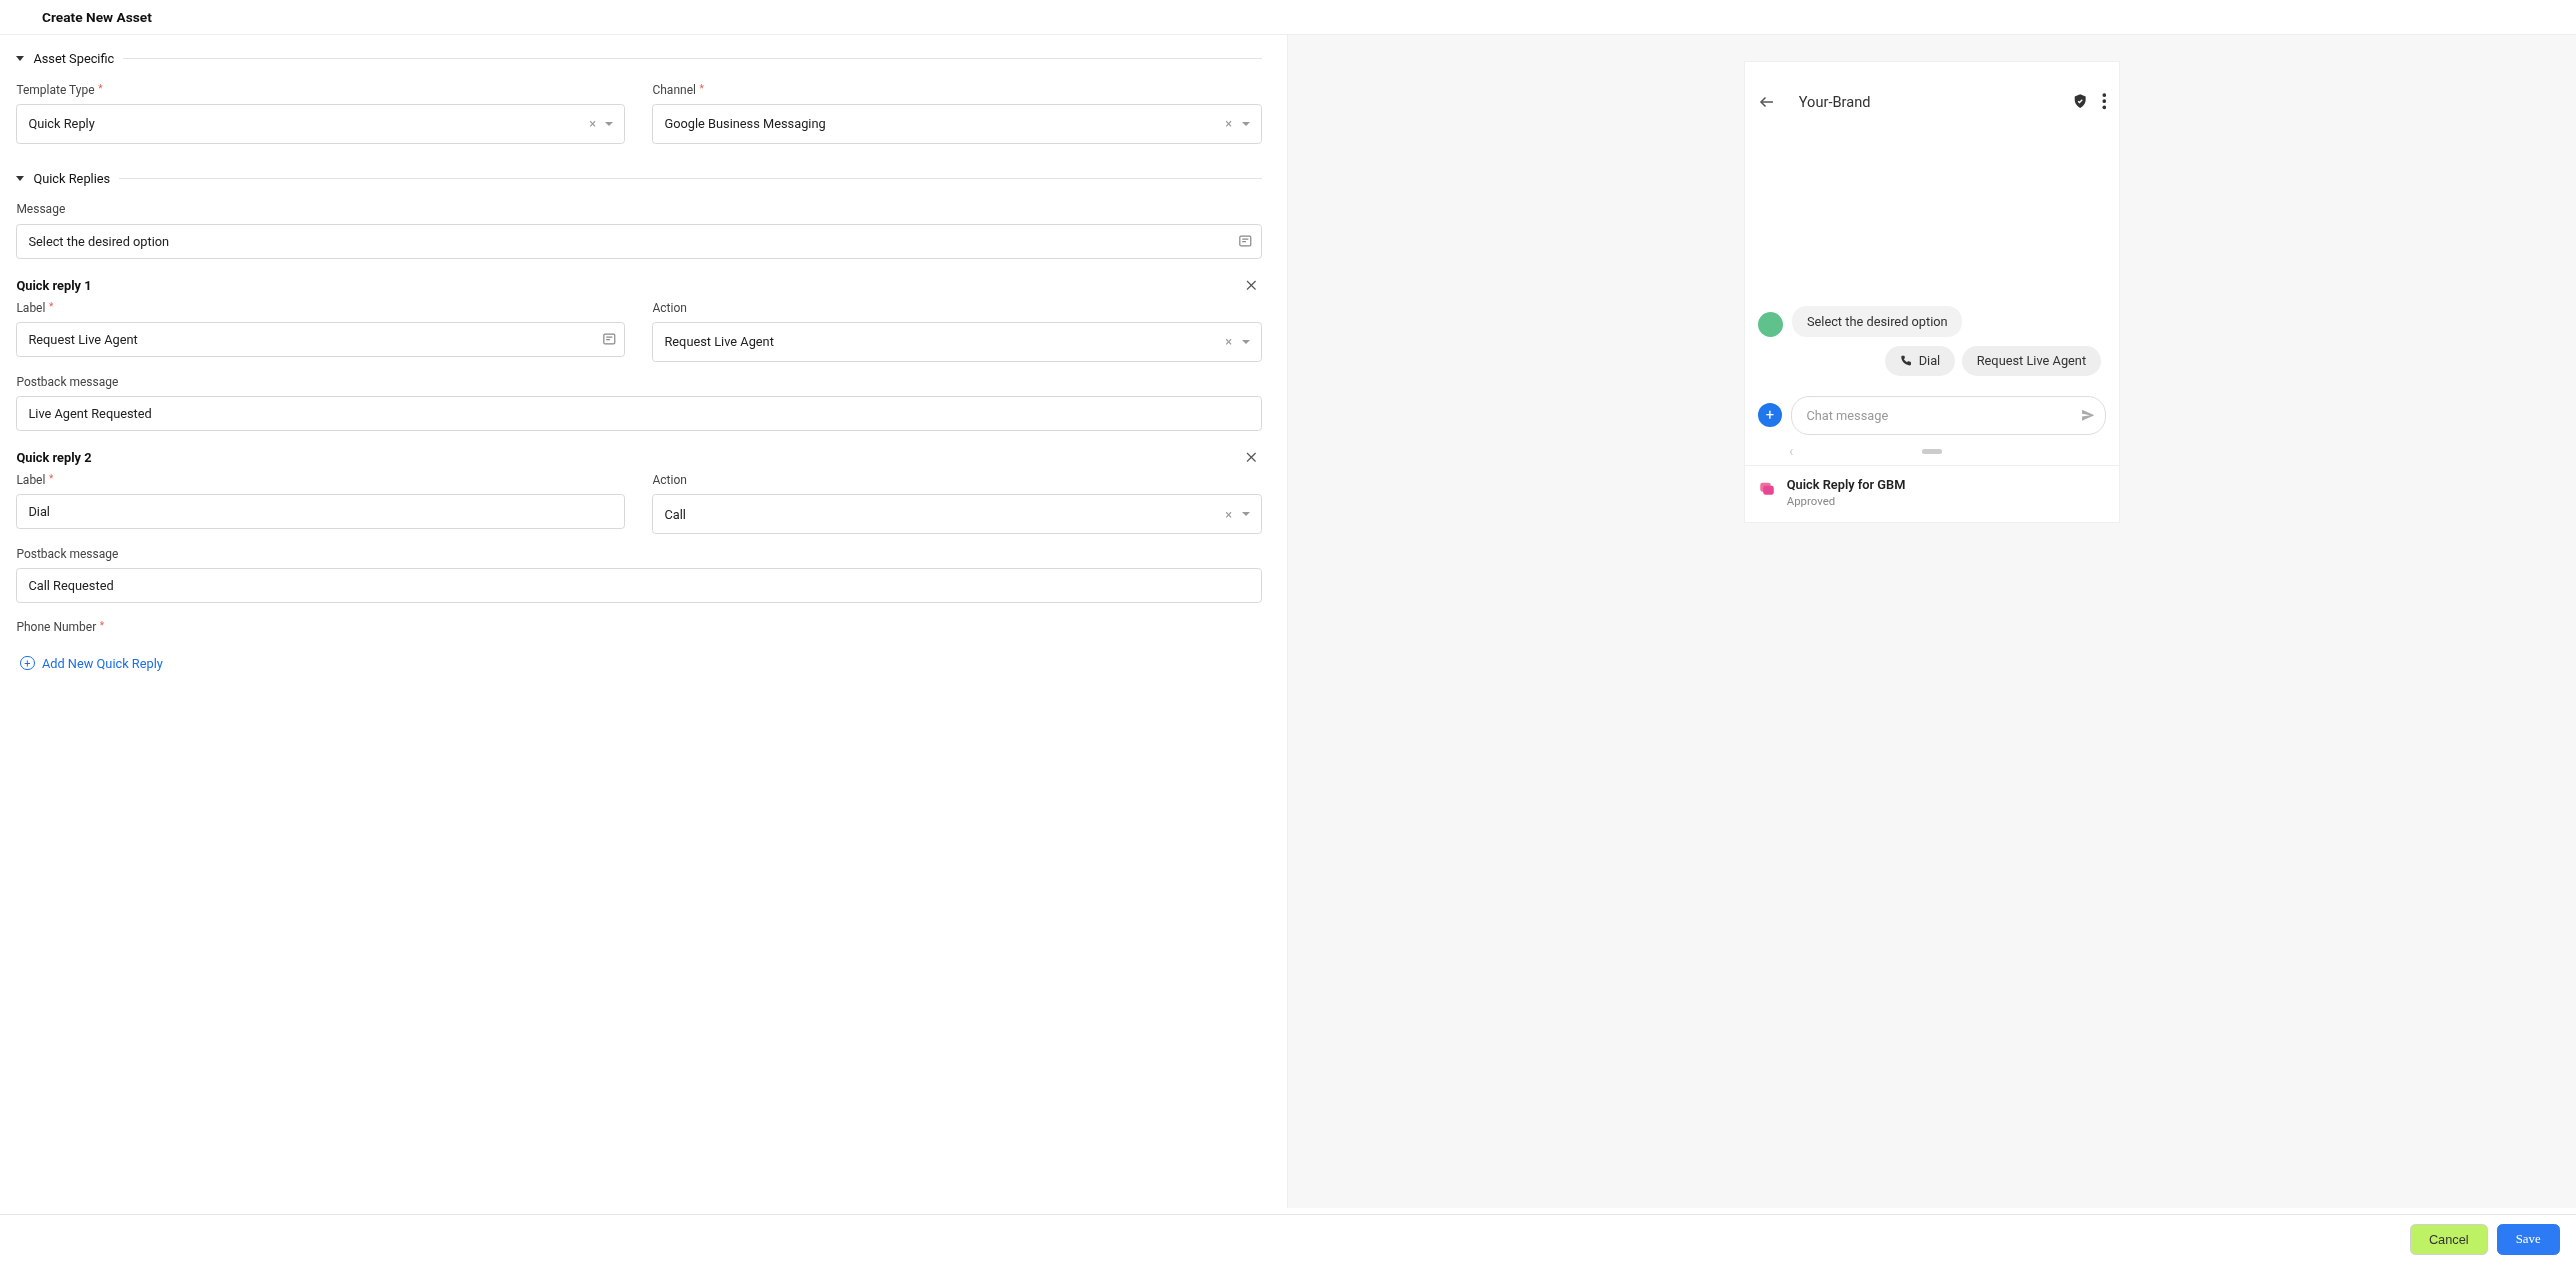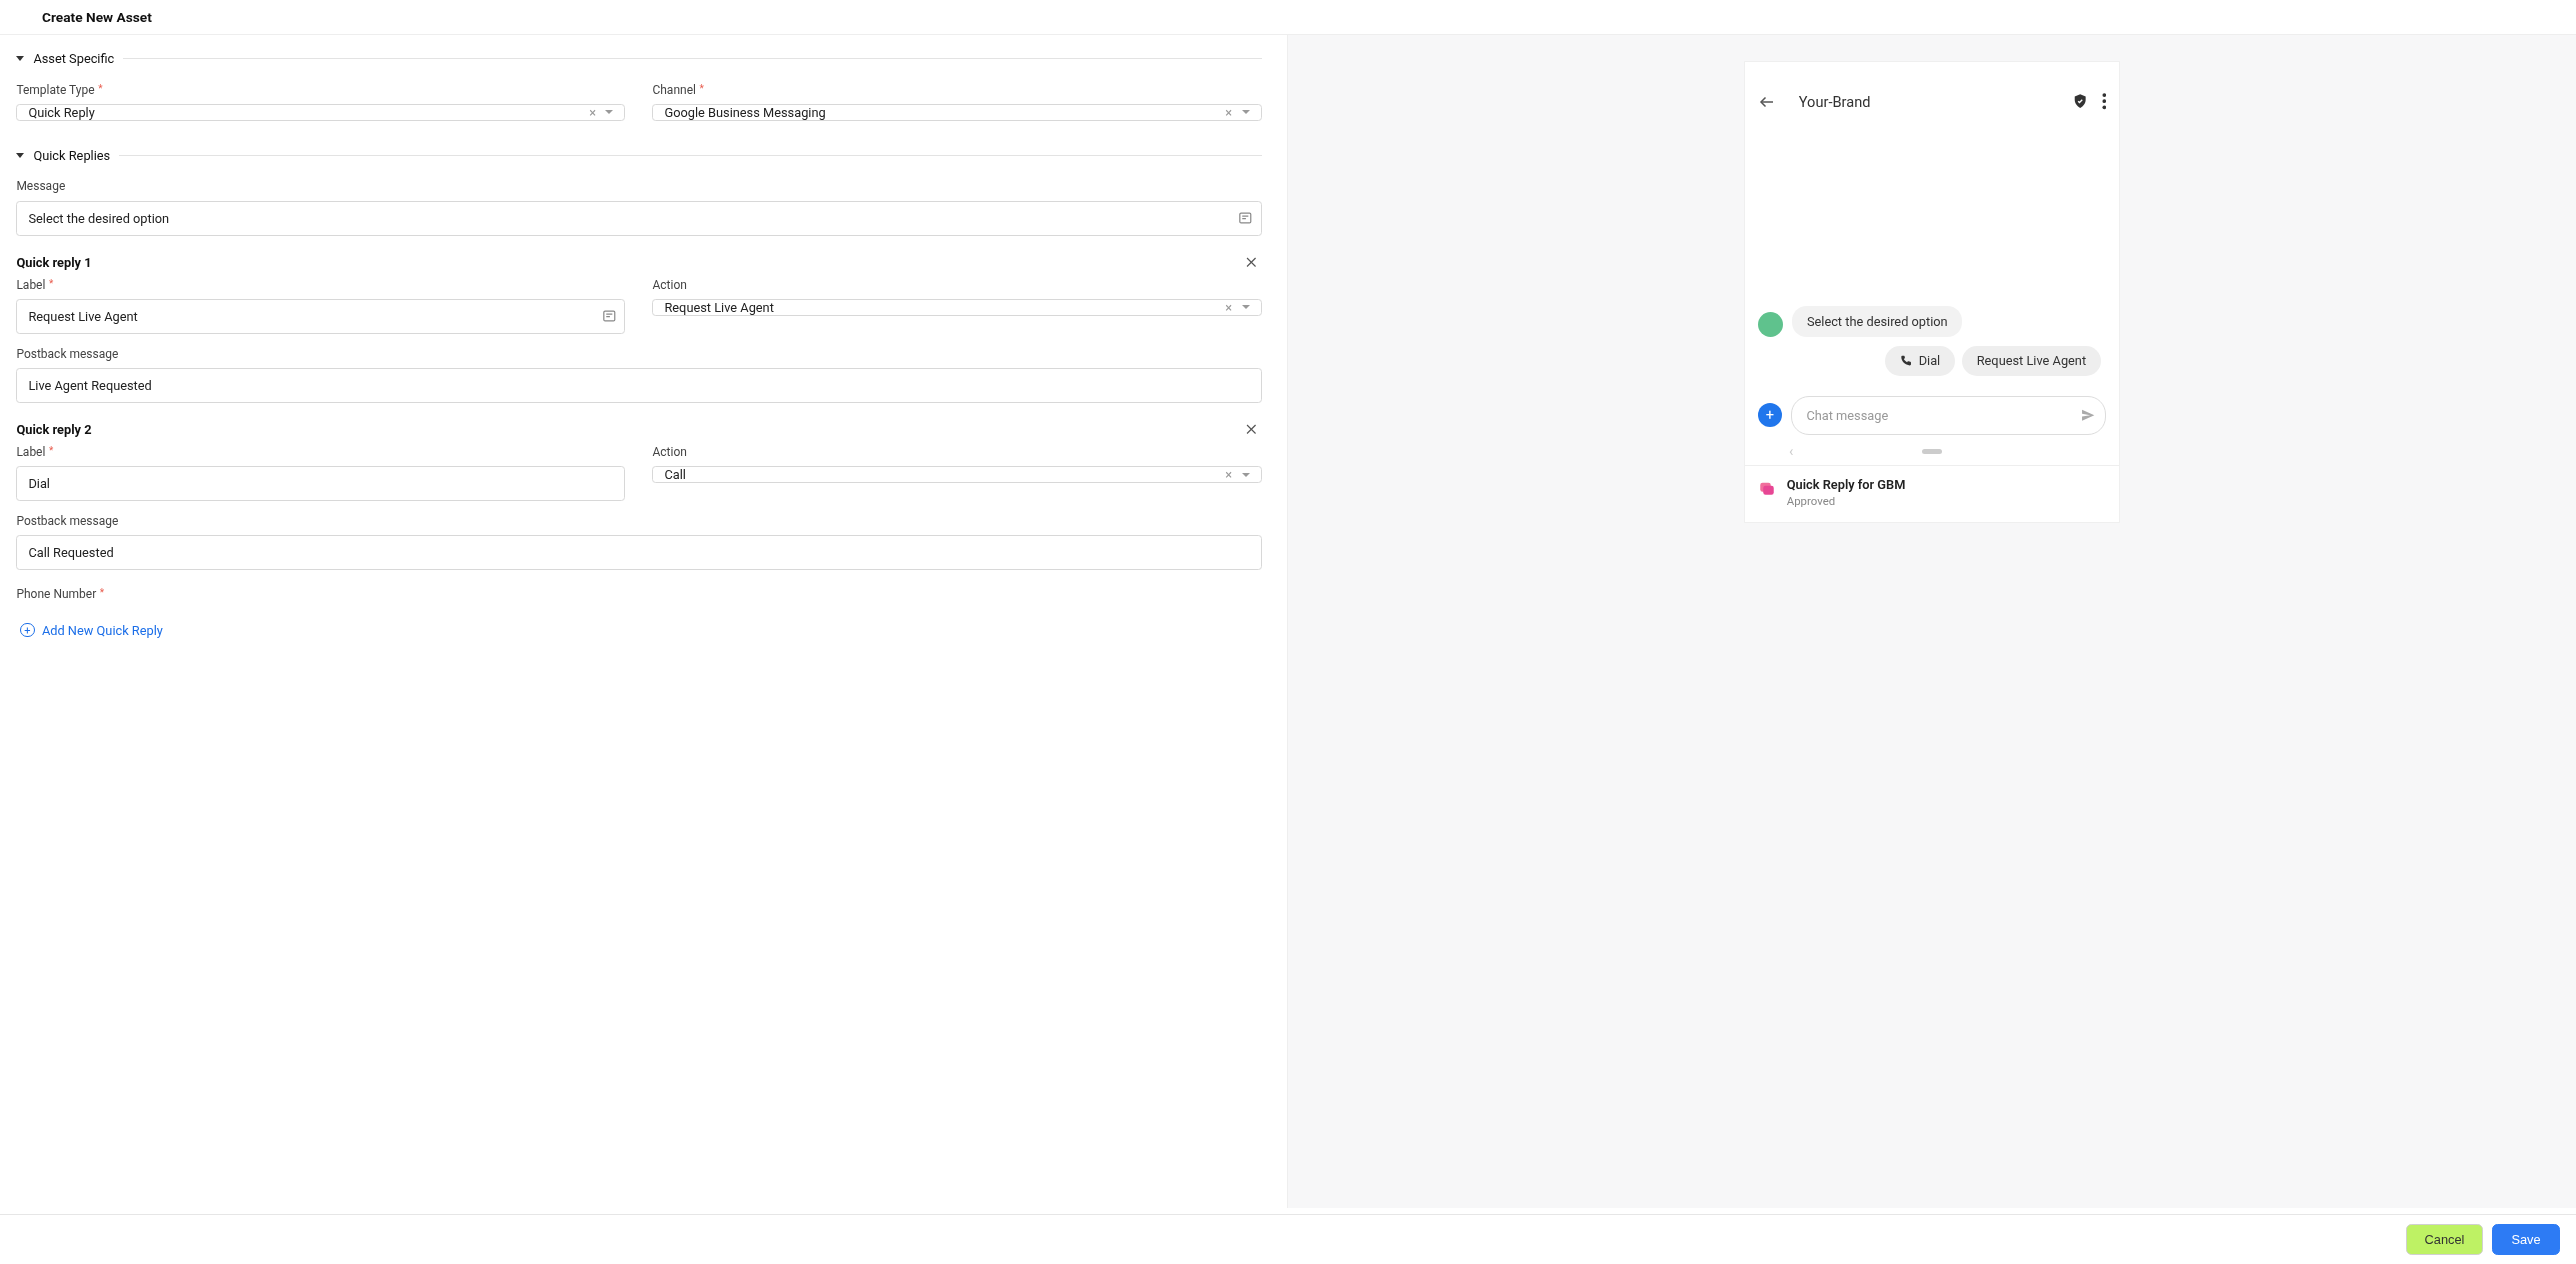--- a/index.html
+++ b/index.html
@@ -102,21 +102,21 @@
     color: #888;
     display: flex;
     align-items: center;
     gap: 5.5px;
   }
 
   .select {
     width: 100%;
     border: 0.9px solid #d8d8d8;
     border-radius: 3.6px;
-    height: 17px;
+    height: 40px;
     padding: 0 11px;
     display: flex;
     align-items: center;
     justify-content: space-between;
     background: #fff;
     cursor: pointer;
   }
   .select .value { font-size: 12.8px; color: #222; }
   .select .icons { display: flex; align-items: center; gap: 7.3px; color: #999; }
   .chev {
@@ -189,20 +189,21 @@
     font-size: 12.8px;
     cursor: pointer;
     border: 0.9px solid #d0d0d0;
     background: #bef264;
     color: #333;
   }
   .btn-primary {
     background: #2d7bf4;
     border-color: #2d7bf4;
     color: #fff;
+    font-family: Liberation Serif, serif;
   }
 
   
   .preview-card {
     background: #fff;
     width: 374px;
     box-shadow: 0 0 0 0.9px #eee;
   }
   .phone {
     padding: 27px 0 0;

